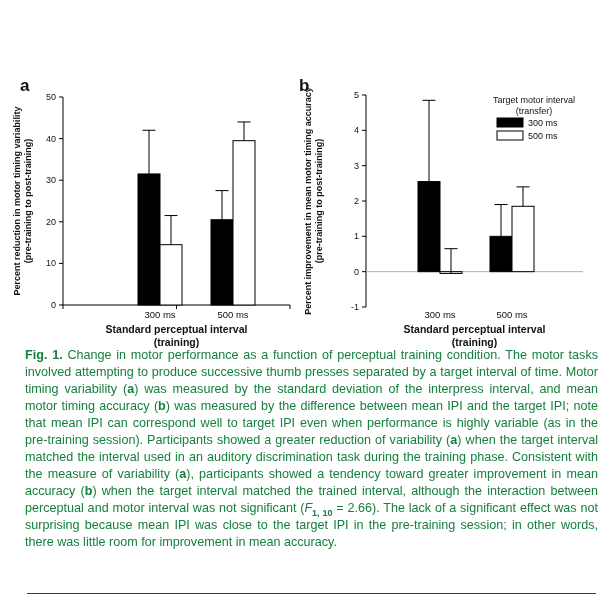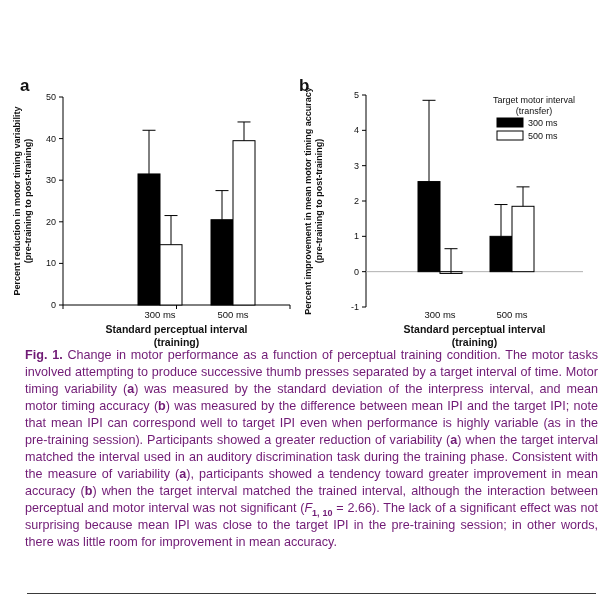--- a/index.html
+++ b/index.html
@@ -6,21 +6,21 @@
   .page{
     position:relative;width:605px;height:614px;background:#ffffff;overflow:hidden;
     font-family:"Liberation Sans", sans-serif;color:#161616;
   }
   svg{position:absolute;overflow:visible;}
   svg text{font-family:"Liberation Sans", sans-serif;fill:#111111;}
   #chart-a{left:0px;top:75px;}
   #chart-b{left:295px;top:75px;}
   .caption{
     position:absolute;left:25px;top:347px;width:573px;margin:0;
-    font-size:12.6px;line-height:17px;text-align:justify;color:#701a75;
+    font-size:12.6px;line-height:17px;text-align:justify;color:#15803d;
   }
   .caption sub{font-size:9px;line-height:0;}
   .rule{position:absolute;left:27px;top:593px;width:569px;height:1.4px;background:#3a3a3a;}
 </style>
 </head>
 <body>
 
 <div class="page">
   <svg id="chart-a" width="300" height="278">
       <text x="20" y="16" font-size="17" font-weight="bold">a</text>

